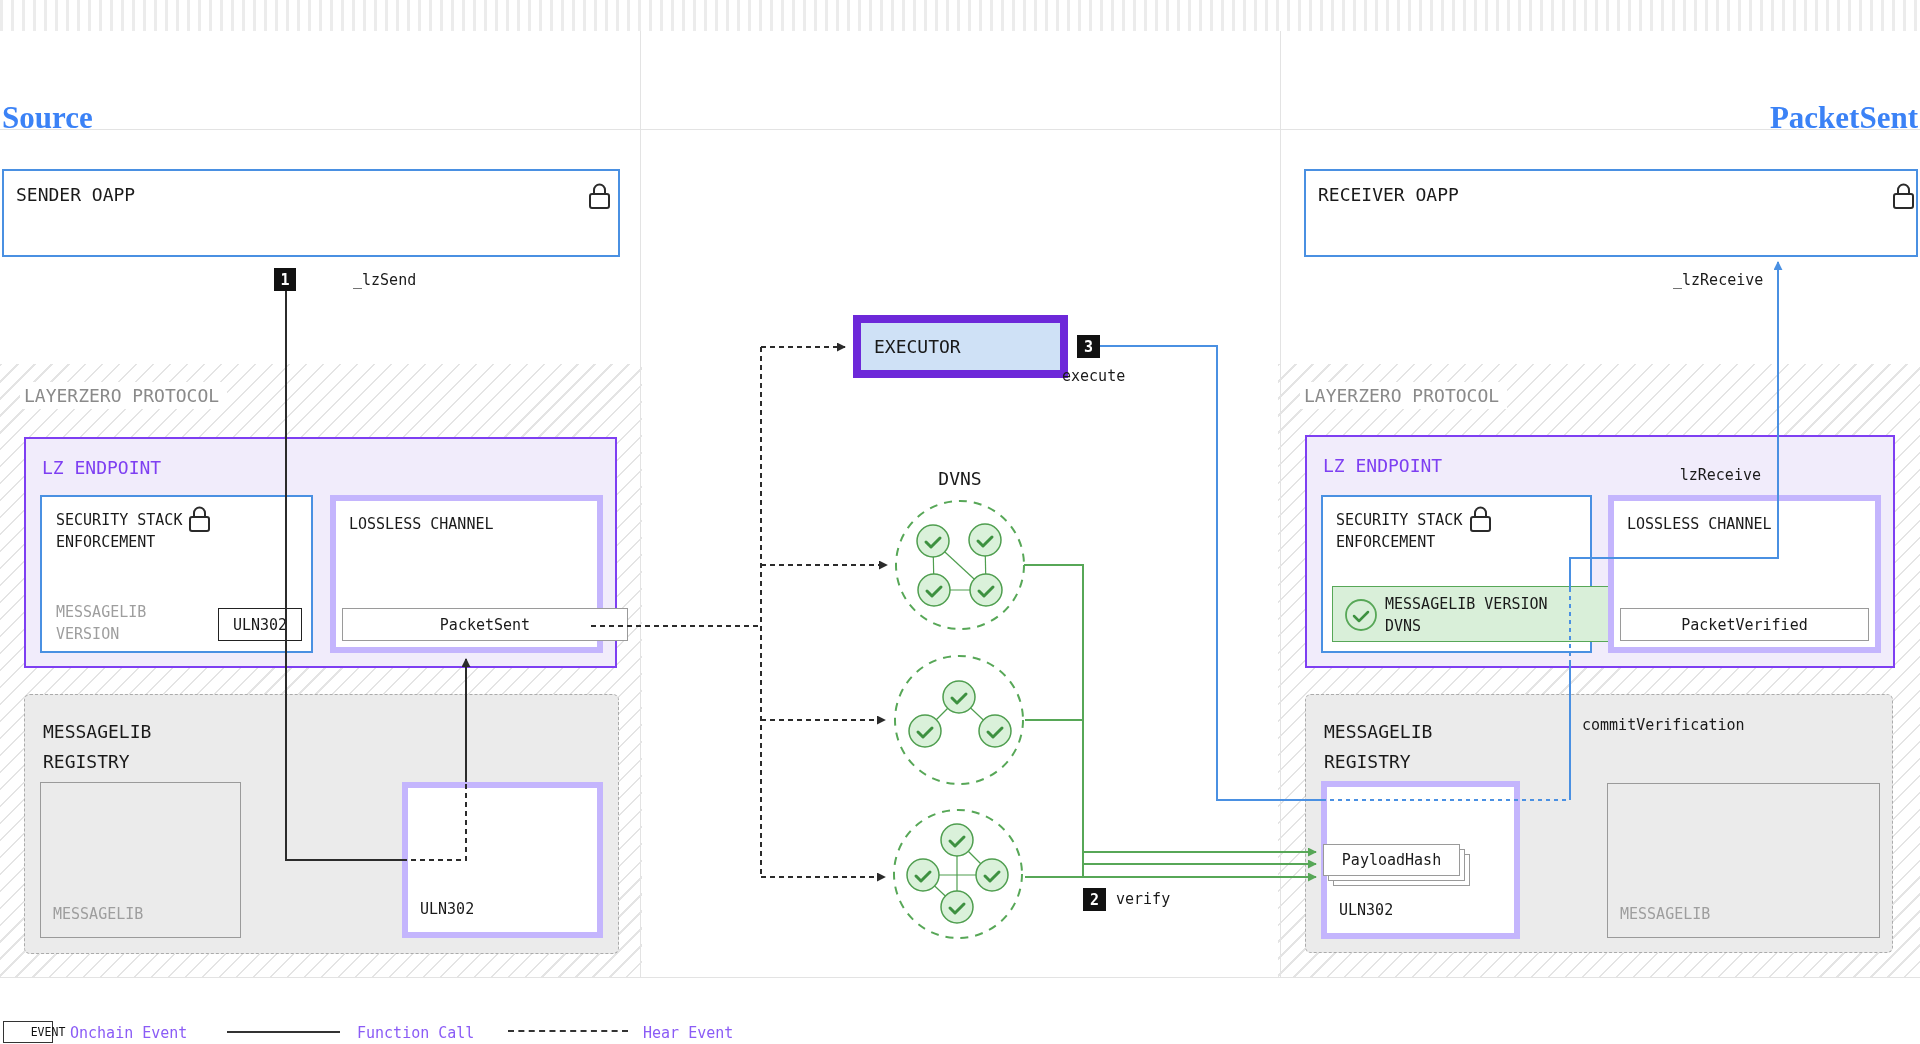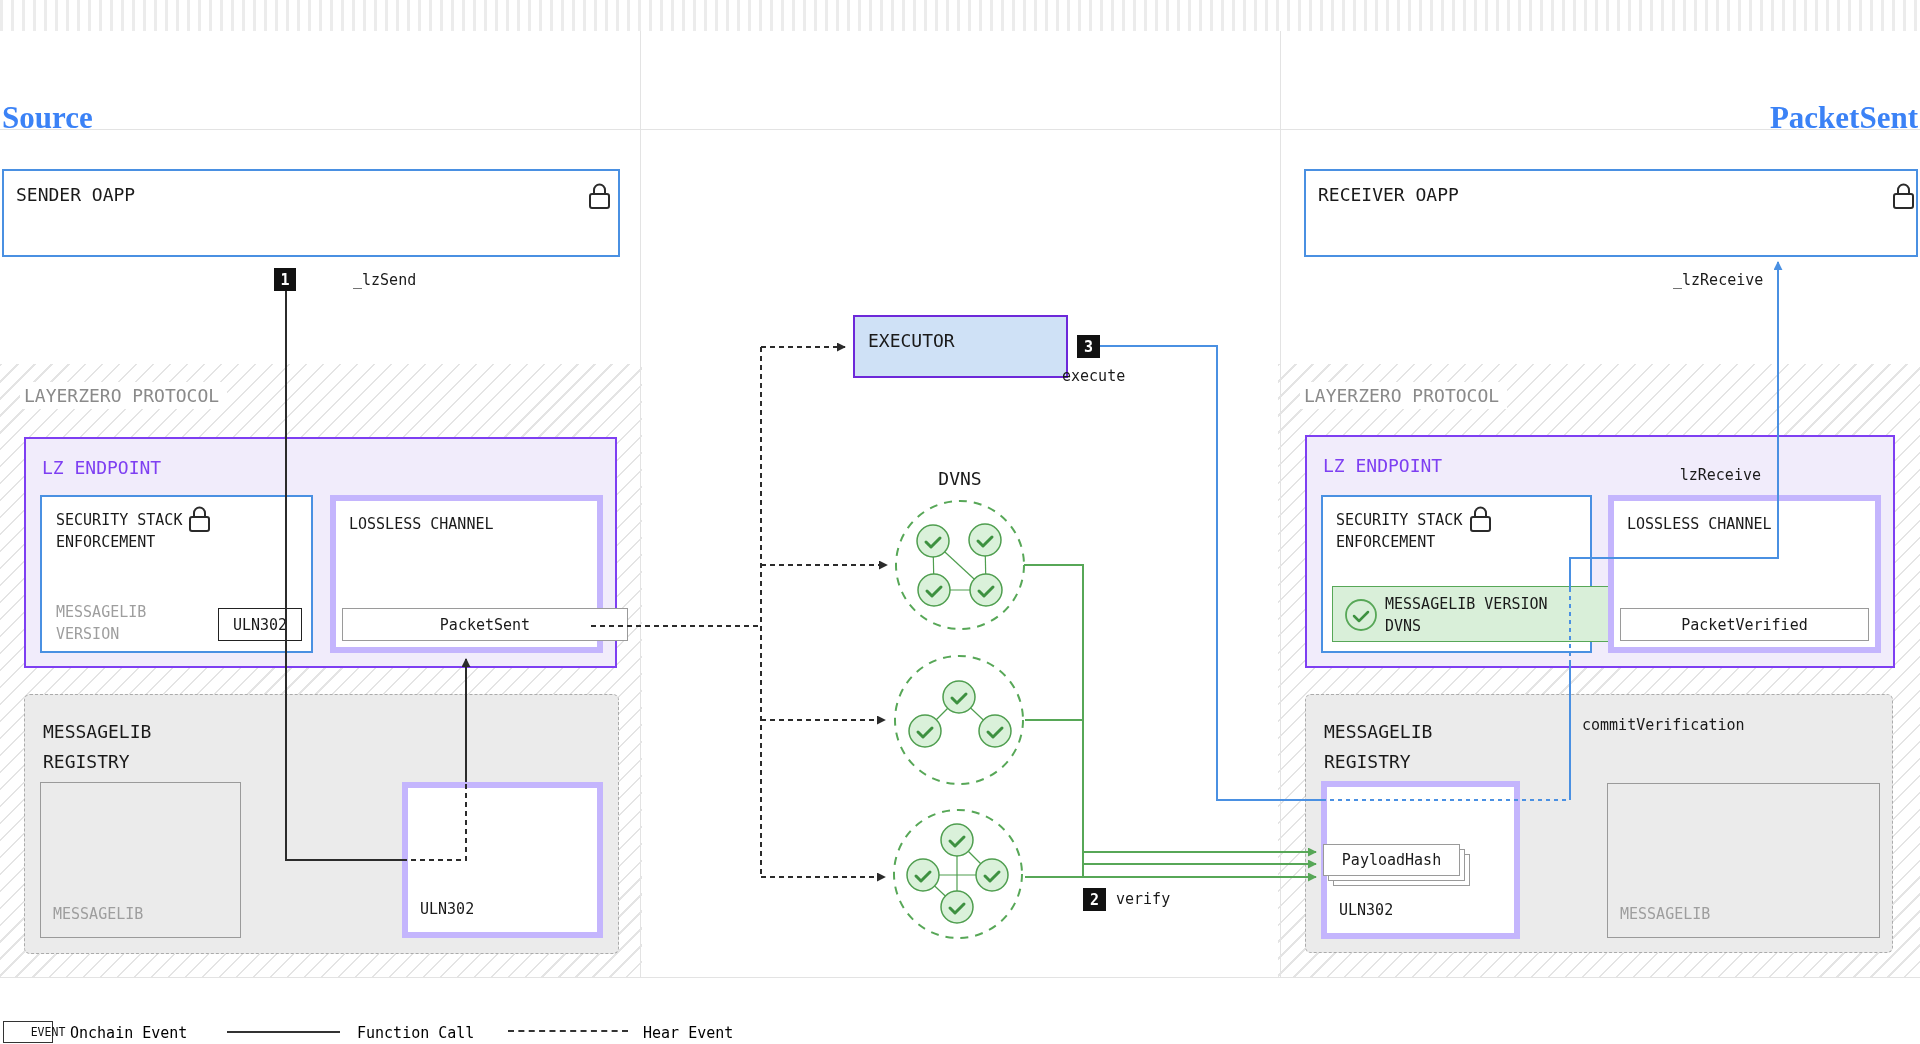--- a/index.html
+++ b/index.html
@@ -25,21 +25,21 @@
   .gray-label{color:#9e9e9e;}
   .chip{position:absolute;box-sizing:border-box;background:#fff;display:flex;align-items:center;justify-content:center;font-size:15px;}
   .chip-gray{border:1.5px solid #9a9a9a;}
   .chip-dark{border:1.5px solid #222;}
   .badge{position:absolute;box-sizing:border-box;background:#111;color:#fff;font-size:15px;font-weight:bold;
          display:flex;align-items:center;justify-content:center;}
   .fn-label{position:absolute;font-size:15px;color:#1a1a1a;white-space:nowrap;}
   .section-label{position:absolute;font-size:18px;color:#8a8a8a;background:#fff;padding:3px 8px 3px 4px;white-space:nowrap;}
   svg.overlay{position:absolute;left:0;top:0;z-index:5;pointer-events:none;}
   .z6{z-index:6;}
-  .legend-text{position:absolute;font-size:15px;color:#000000;white-space:nowrap;}
+  .legend-text{position:absolute;font-size:15px;color:#8b5cf6;white-space:nowrap;}
 </style>
 </head>
 <body>
 
 <div id="stage">
 
   <div id="top-stripes" class="abs"></div>
 
   <div class="abs panel-header" style="left:2px;top:56px;">Source</div>
   <div class="abs panel-header" style="right:2px;top:56px;">PacketSent</div>
@@ -88,21 +88,21 @@
       <div>REGISTRY</div>
     </div>
   </div>
   <div class="box" style="left:40px;top:782px;width:201px;height:156px;border:1.5px solid #9a9a9a;background:#ebebeb;">
     <div class="abs title15 gray-label" style="left:12px;bottom:12px;">MESSAGELIB</div>
   </div>
   <div class="box b-black" style="left:402px;top:782px;width:201px;height:156px;">
     <div class="abs title15" style="left:12px;bottom:12px;">ULN302</div>
   </div>
 
-  <div class="box" style="left:853px;top:315px;width:215px;height:63px;border:2px solid #6d28d9;background:#cfe1f6;">
+  <div class="box" style="left:853px;top:315px;width:215px;height:63px;border:8px solid #6d28d9;background:#cfe1f6;">
     <div class="abs title18" style="left:13px;top:13px;">EXECUTOR</div>
   </div>
   <div class="badge z6" style="left:1077px;top:335px;width:23px;height:23px;">3</div>
   <div class="fn-label" style="left:1062px;top:367px;">execute</div>
 
   <div class="abs title18" style="left:910px;top:468px;width:100px;text-align:center;">DVNS</div>
   <div class="badge z6" style="left:1083px;top:888px;width:23px;height:23px;">2</div>
   <div class="fn-label" style="left:1116px;top:890px;">verify</div>
 
   <div class="box b-purple" style="left:1305px;top:435px;width:590px;height:233px;">

